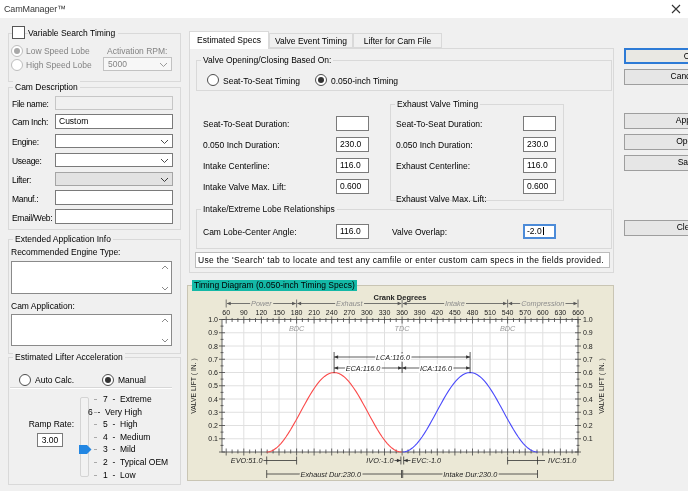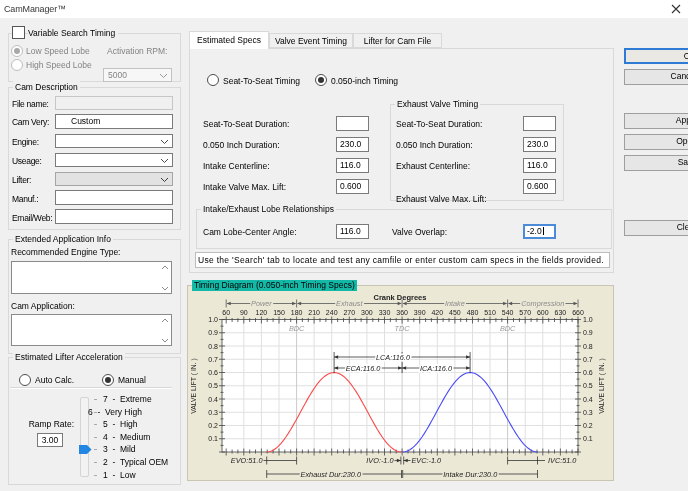--- a/index.html
+++ b/index.html
@@ -34,34 +34,34 @@
 <div class="g" style="left:8px;top:33px;width:171px;height:47px"></div>
 <div style="position:absolute;left:12px;top:26px;width:13px;height:13px;border:1px solid #565656;background:#fff;box-sizing:border-box"></div>
 <div class="lab" style="left:28px;top:28px;background:#f0f0f0;padding-right:3px">Variable Search Timing</div>
 <div class="rad dis" style="left:11px;top:45px">
       <i></i>
     </div>
 <div class="lab gy" style="left:26px;top:46px">Low Speed Lobe</div>
 <div class="lab gy" style="left:107px;top:46px">Activation RPM:</div>
 <div class="rad dis" style="left:11px;top:59px"></div>
 <div class="lab gy" style="left:26px;top:60px">High Speed Lobe</div>
-<div class="cmb dis" style="left:103px;top:68px;width:69px;height:14px">
+<div class="cmb dis" style="left:103px;top:57px;width:69px;height:14px">
       <span class="lab gy" style="left:4px;top:1px">5000</span>
       <svg width="9" height="6" viewBox="0 0 9 6">
         <path d="M1 1 L4.5 4.5 L8 1" stroke="#9a9a9a" stroke-width="1" fill="none"></path>
       </svg>
     </div>
 
 <div class="g" style="left:8px;top:87px;width:171px;height:141px">
       <b>Cam Description</b>
     </div>
 <div class="lab tt" style="left:12px;top:99px">File name:</div>
 <div class="inp dis" style="left:55px;top:96px;width:118px;height:14px"></div>
-<div class="lab tt" style="left:12px;top:117px">Cam Very:</div>
-<div class="inp" style="left:55px;top:114px;width:118px;height:15px;padding-left:15px">Custom</div>
+<div class="lab tt" style="left:12px;top:117px">Cam Inch:</div>
+<div class="inp" style="left:55px;top:114px;width:118px;height:15px;padding-left:3px">Custom</div>
 <div class="lab tt" style="left:12px;top:137px">Engine:</div>
 <div class="cmb" style="left:55px;top:134px;width:118px;height:14px">
       <svg width="9" height="6" viewBox="0 0 9 6">
         <path d="M1 1 L4.5 4.5 L8 1" stroke="#4a4a4a" stroke-width="1" fill="none"></path>
       </svg>
     </div>
 <div class="lab tt" style="left:12px;top:156px">Useage:</div>
 <div class="cmb" style="left:55px;top:153px;width:118px;height:14px">
       <svg width="9" height="6" viewBox="0 0 9 6">
         <path d="M1 1 L4.5 4.5 L8 1" stroke="#4a4a4a" stroke-width="1" fill="none"></path>
@@ -127,20 +127,23 @@
 <div class="lab" style="left:103px;top:457px">2&nbsp;&nbsp;-&nbsp;&nbsp;Typical OEM</div>
 <div class="lab" style="left:103px;top:469.6px">1&nbsp;&nbsp;-&nbsp;&nbsp;Low</div>
 <div class="lab" style="left:8px;top:419px;width:66px;text-align:right">Ramp Rate:</div>
 <div class="inp" style="left:37px;top:433px;width:26px;height:14px;text-align:center">3.00</div>
 
 <div style="position:absolute;left:269px;top:33px;width:84px;height:15px;background:#f0f0f0;border:1px solid #d9d9d9;box-sizing:border-box;text-align:center;line-height:14px">Valve Event Timing</div>
 <div style="position:absolute;left:353px;top:33px;width:89px;height:15px;background:#f0f0f0;border:1px solid #d9d9d9;box-sizing:border-box;text-align:center;line-height:14px">Lifter for Cam File</div>
 <div style="position:absolute;left:189px;top:48px;width:425px;height:225px;border:1px solid #d9d9d9;box-sizing:border-box"></div>
 <div style="position:absolute;left:189px;top:31px;width:80px;height:18px;background:#fff;border:1px solid #d9d9d9;border-bottom:none;box-sizing:border-box;text-align:center;line-height:17px;z-index:2">Estimated Specs</div>
 
+<div class="g" style="left:196px;top:60px;width:414px;height:29px">
+      <b>Valve Opening/Closing Based On:</b>
+    </div>
 <div class="rad" style="left:207px;top:74px"></div>
 <div class="lab" style="left:223px;top:76px">Seat-To-Seat Timing</div>
 <div class="rad" style="left:315px;top:74px">
       <i></i>
     </div>
 <div class="lab" style="left:331px;top:76px">0.050-inch Timing</div>
 
 <div class="lab" style="left:203px;top:119px">Seat-To-Seat Duration:</div>
 <div class="inp" style="left:336px;top:116px;width:33px;height:15px"></div>
 <div class="lab" style="left:203px;top:140px">0.050 Inch Duration:</div>
@@ -156,21 +159,21 @@
 <div class="lab" style="left:396px;top:119px">Seat-To-Seat Duration:</div>
 <div class="inp" style="left:523px;top:116px;width:33px;height:15px"></div>
 <div class="lab" style="left:396px;top:140px">0.050 Inch Duration:</div>
 <div class="inp" style="left:523px;top:137px;width:33px;height:15px;padding-left:3px">230.0</div>
 <div class="lab" style="left:396px;top:161px">Exhaust Centerline:</div>
 <div class="inp" style="left:523px;top:158px;width:33px;height:15px;padding-left:3px">116.0</div>
 <div class="lab" style="left:396px;top:194px">Exhaust Valve Max. Lift:</div>
 <div class="inp" style="left:523px;top:179px;width:33px;height:15px;padding-left:3px">0.600</div>
 
 <div class="g" style="left:196px;top:209px;width:414px;height:38px">
-      <b>Intake/Exhaust Lobe Relationships</b>
+      <b>Intake/Extreme Lobe Relationships</b>
     </div>
 <div class="lab" style="left:203px;top:227px">Cam Lobe-Center Angle:</div>
 <div class="inp" style="left:336px;top:224px;width:33px;height:15px;padding-left:3px">116.0</div>
 <div class="lab" style="left:392px;top:227px">Valve Overlap:</div>
 <div class="inp" style="left:523px;top:224px;width:33px;height:15px;border:2px solid #4c8bd8;padding-left:2px;line-height:10px">-2.0<span style="display:inline-block;width:1px;height:8px;background:#000;margin-left:1px;vertical-align:-1px"></span></div>
 
 <div style="position:absolute;left:195px;top:252px;width:415px;height:16px;background:#fff;border:1px solid #bcbcbc;box-sizing:border-box"></div>
 <div class="lab" style="left:198px;top:255px"><span style="letter-spacing:0.3px">Use the 'Search' tab to locate and test any camfile or enter custom cam specs in the fields provided.</span></div>
 
 <div class="btn" style="top:48px;border:2px solid #2e7bd6;line-height:12px;background:#e9e8e3">OK</div>

